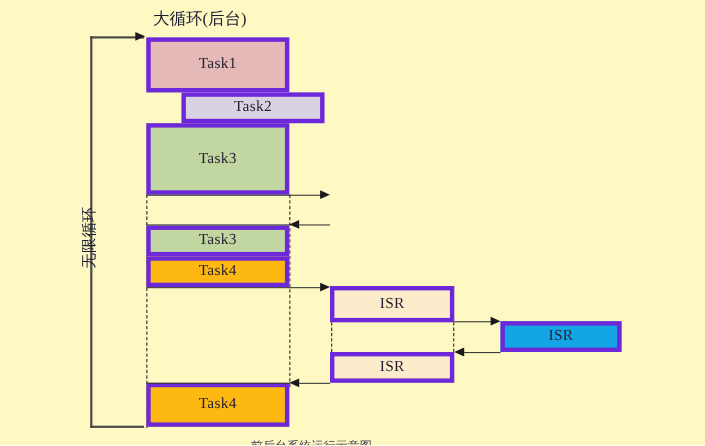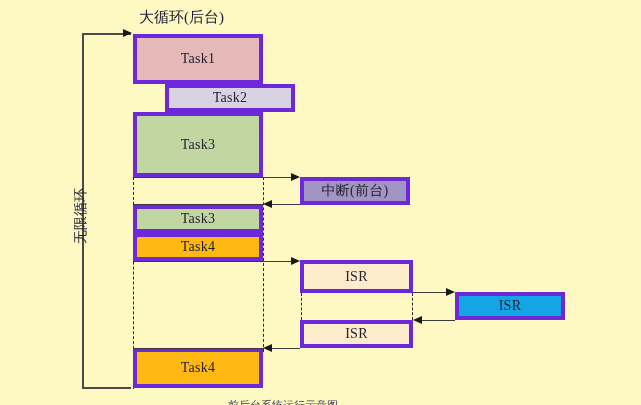--- a/index.html
+++ b/index.html
@@ -106,21 +106,20 @@
   <div class="box" style="left:133px; top:233px; width:130px; height:28px; background:#fdb812;">Task4</div>
 
   <div class="box" style="left:133px; top:348px; width:130px; height:40px; background:#fdb812;">Task4</div>
 
   <div class="hline" style="left:133px; top:177px; width:131px;"></div>
   <div class="hline" style="left:133px; top:204px; width:131px;"></div>
 
   <div class="hline" style="left:133px; top:261px; width:131px;"></div>
   <div class="hline" style="left:133px; top:348px; width:131px;"></div>
 
-  <div class="box" style="left:300px; top:177px; width:110px; height:28px; background:#a294c4;">中断(前台)</div>
 
   <div class="hline" style="left:263px; top:177px; width:29px;"></div>
   <div class="arrowhead ah-right" style="left:291px; top:173px;"></div>
 
   <div class="hline" style="left:272px; top:204px; width:28px;"></div>
   <div class="arrowhead ah-left" style="left:263px; top:200px;"></div>
 
   <div class="box" style="left:300px; top:260px; width:113px; height:33px; background:#fdeccb;">ISR</div>
   <div class="box" style="left:300px; top:320px; width:113px; height:28px; background:#fdeccb;">ISR</div>
 

